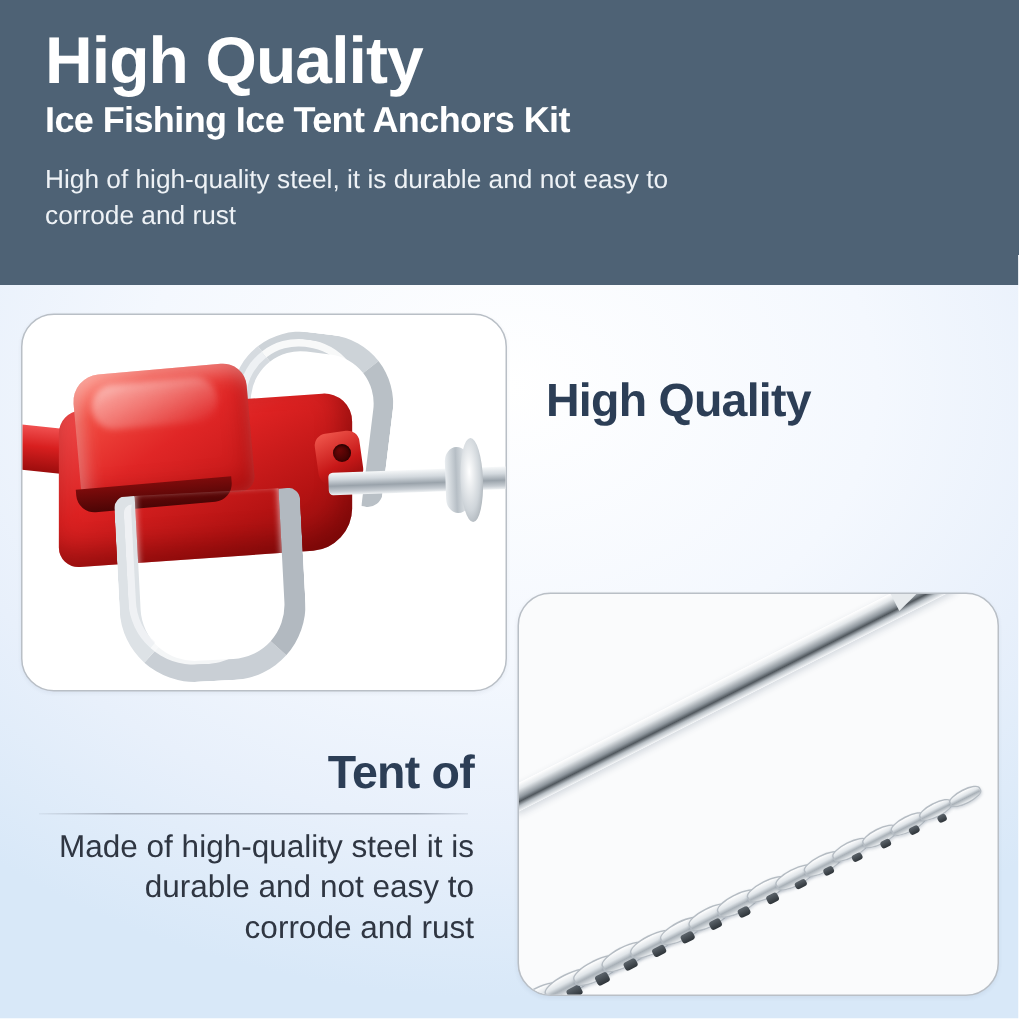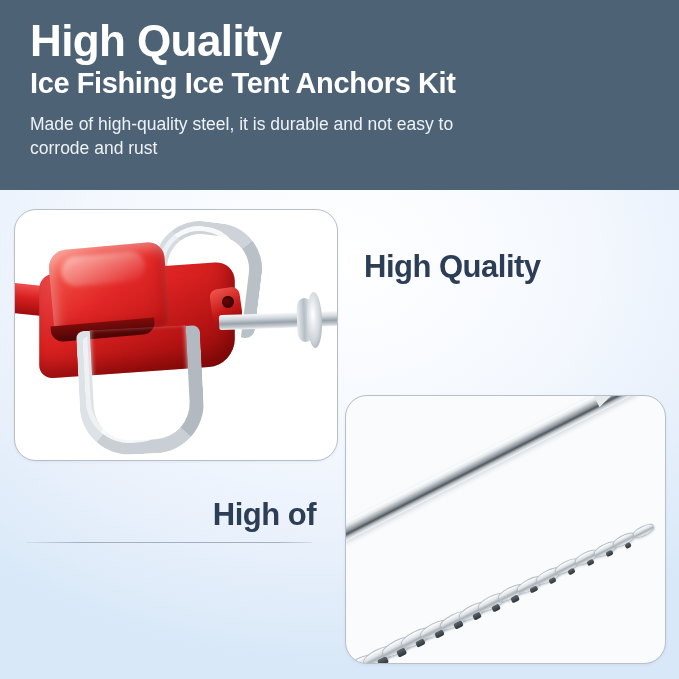--- a/index.html
+++ b/index.html
@@ -36,21 +36,21 @@
     margin: 0;
     color: #ffffff;
     font-size: 44px;
     font-weight: 700;
     letter-spacing: -0.6px;
     line-height: 1.05;
   }
   .header-subtitle {
     margin: 4px 0 0 0;
     color: #ffffff;
-    font-size: 29px;
+    font-size: 24px;
     font-weight: 700;
     letter-spacing: -0.4px;
     line-height: 1.1;
   }
   .header-desc {
     margin: 12px 0 0 0;
     color: #eef2f6;
     font-size: 17.5px;
     font-weight: 400;
     line-height: 1.38;
@@ -291,21 +291,21 @@
   }
 </style>
 </head>
 <body>
 
 <div class="infographic">
 
   <div class="header-band">
     <h1 class="header-title">High Quality</h1>
     <h2 class="header-subtitle">Ice Fishing Ice Tent Anchors Kit</h2>
-    <p class="header-desc">Made of high-quality steel, it is durable and not easy to corrode and rust</p>
+    <p class="header-desc">High of high-quality steel, it is durable and not easy to corrode and rust</p>
   </div>
 
   <div class="photo-card card-top-left">
     <div class="photo-stage">
       <div class="p1 p1-strap"></div>
       <div class="p1 p1-shackle-upper"></div>
       <div class="p1 p1-shackle-upper2"></div>
       <div class="p1 p1-body"></div>
       <div class="p1 p1-lug"></div>
       <div class="p1 p1-lug-hole"></div>
@@ -318,22 +318,23 @@
       <div class="p1 p1-pin-collar"></div>
       <div class="p1 p1-pin-cap"></div>
     </div>
   </div>
 
   <div class="txt-right">
     <h3 class="feature-heading">High Quality</h3>
   </div>
 
   <div class="txt-left">
-    <h3 class="feature-heading">High of</h3>
+    <h3 class="feature-heading">Tent of</h3>
     <div class="rule"></div>
+    <p class="feature-body">Made of high-quality steel it is durable and not easy to corrode and rust</p>
   </div>
 
   <div class="photo-card card-bottom-right">
     <div class="photo-stage">
       <div class="p2-shaft">
         <div class="p2-tip"></div>
       </div>
       <div id="auger-flights">
           <div class="p2-flight" style="left: -23px; top: 270.5px; width: 34px; height: 13px; transform: rotate(-27deg);"></div>
           <div class="p2-flight" style="left: -3.71875px; top: 261.719px; width: 33.1875px; height: 12.6875px; transform: rotate(-27deg);"></div>

